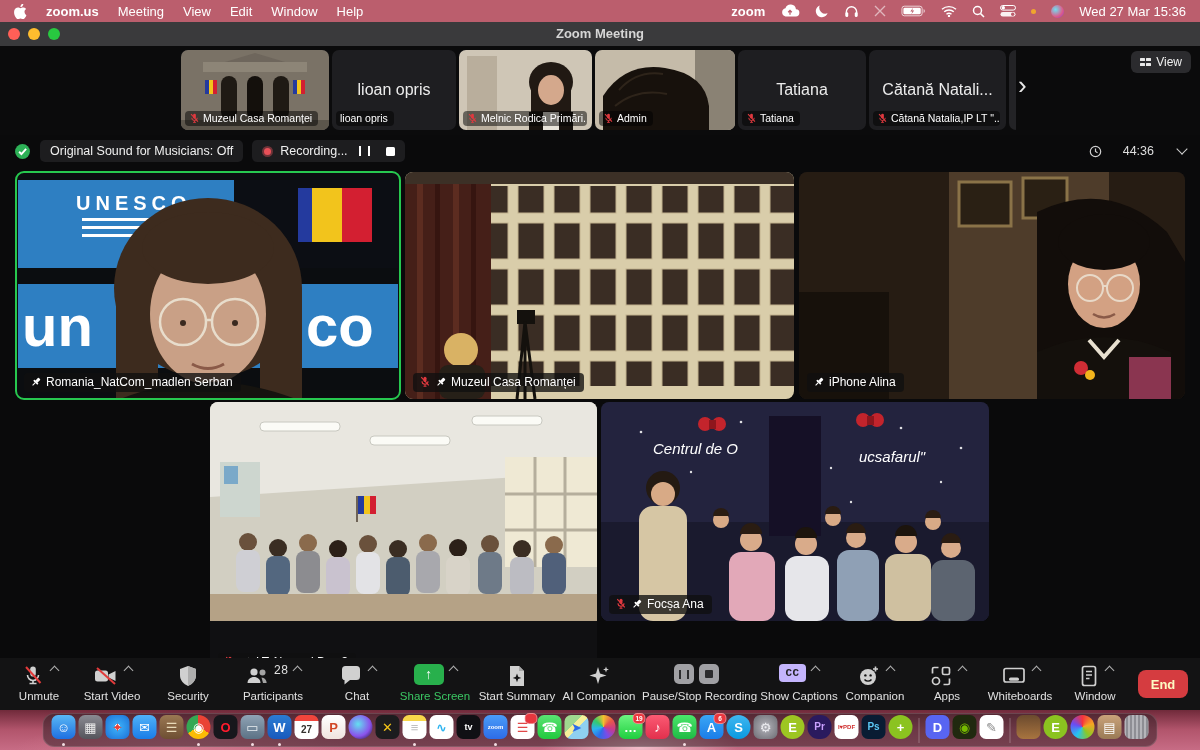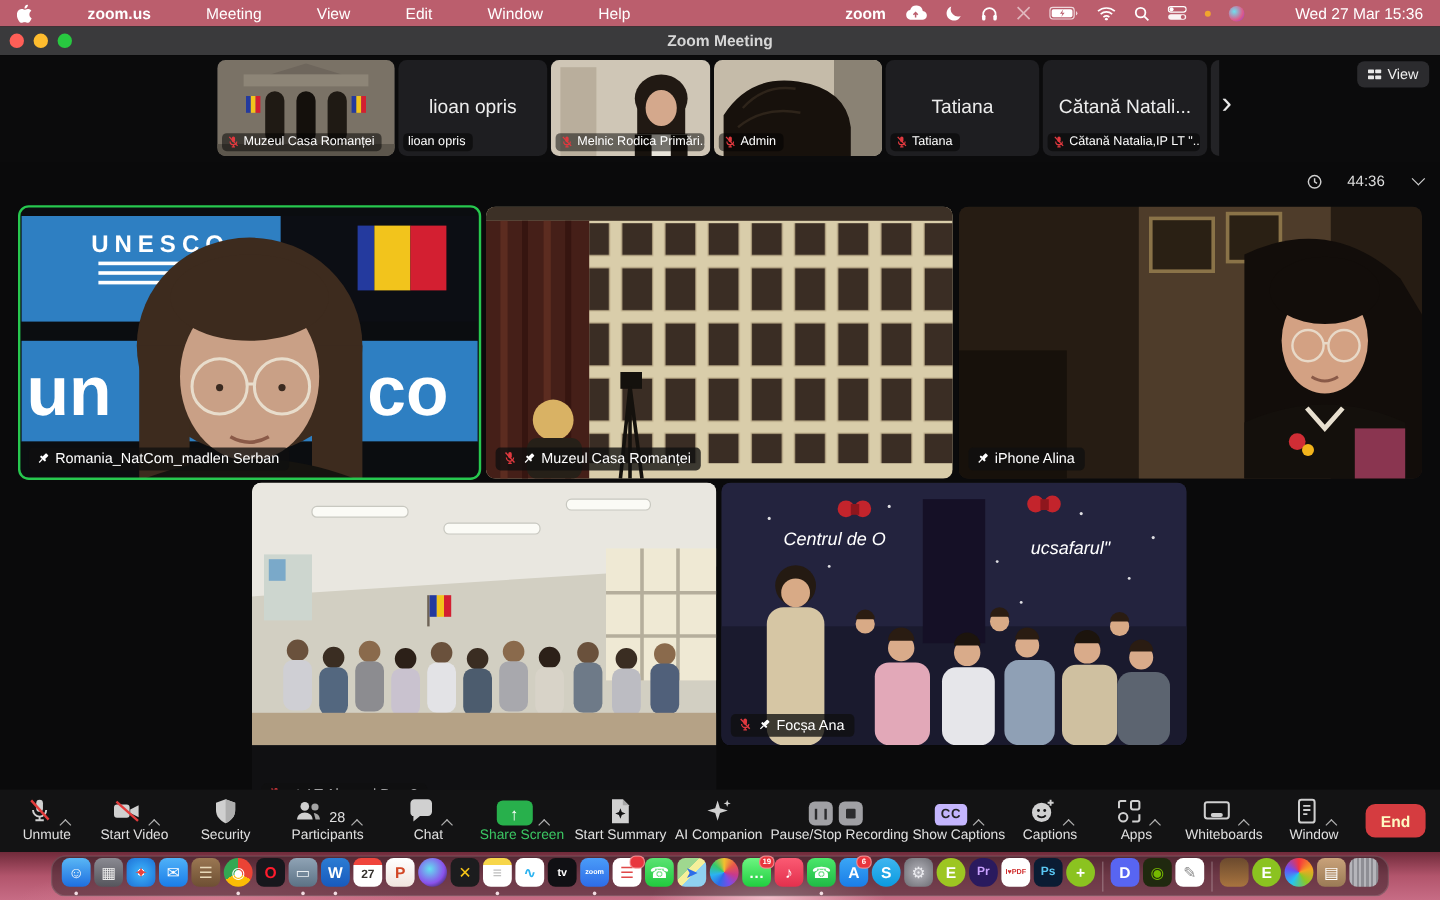--- a/index.html
+++ b/index.html
@@ -5,21 +5,21 @@
   html,body{margin:0;padding:0;background:#000;}
   body{width:1200px;height:750px;overflow:hidden;font-family:"Liberation Sans","DejaVu Sans",sans-serif;-webkit-font-smoothing:antialiased;}
   .stage{position:relative;width:1200px;height:750px;}
   svg{display:block}
   svg text{font-family:"Liberation Sans","DejaVu Sans",sans-serif;}
 
   
   .menubar{position:absolute;top:0;left:0;right:0;height:22px;background:#bb5e6d;display:flex;align-items:center;justify-content:space-between;padding:0 14px;box-sizing:border-box;color:#fff;font-size:13px;}
   .mb-left{display:flex;align-items:center;gap:19px;}
   .mb-right{display:flex;align-items:center;gap:15px;}
-  .mb-item{white-space:nowrap;margin-left:27px;}
+  .mb-item{white-space:nowrap;}
   .bold{font-weight:bold;}
   .mb-ico{display:flex;align-items:center;}
   .orange-dot{width:5px;height:5px;border-radius:50%;background:#f0a52e;display:inline-block;}
   .siri-orb{width:13px;height:13px;border-radius:50%;background:radial-gradient(circle at 35% 35%,#6ee0f0,#de5a8a 60%,#7a3ae0);display:inline-block;}
 
   
   .titlebar{position:absolute;top:22px;left:0;right:0;height:24px;background:#3a3a3c;}
   .lights{position:absolute;left:8px;top:6px;display:flex;gap:8px;}
   .tl{width:12px;height:12px;border-radius:50%;}
   .tl.red{background:#ff5f57}.tl.yel{background:#febc2e}.tl.grn{background:#28c840}
@@ -50,21 +50,21 @@
   .chevd{width:7px;height:7px;border-right:1.6px solid #cfcfcf;border-bottom:1.6px solid #cfcfcf;transform:rotate(45deg);margin-top:-4px;margin-left:3px;}
 
   
   .tile{position:absolute;border-radius:8px;overflow:hidden;background:#101012;}
   .tile.active{outline:2px solid #27c84f;outline-offset:-1px;}
   .vlabel{position:absolute;left:8px;bottom:7px;display:flex;align-items:center;gap:4px;background:rgba(16,16,16,.78);border-radius:4px;padding:2px 8px 3px 6px;color:#fff;font-size:12px;white-space:nowrap;}
 
   
   .toolbar{position:absolute;left:0;right:0;top:612px;height:52px;background:#131314;}
   .tb{position:absolute;top:6px;text-align:center;color:#d8d8d8;}
-  .tb-top{height:24px;display:flex;align-items:flex-end;justify-content:center;}
+  .tb-top{height:24px;display:flex;align-items:flex-start;justify-content:center;font-family:Liberation Mono, monospace;}
   .tb-label{font-size:11.5px;margin-top:2px;color:#e0e0e0;white-space:nowrap;}
   .caret{display:inline-block;width:6px;height:6px;border-left:1.6px solid #b0b0b0;border-top:1.6px solid #b0b0b0;transform:rotate(45deg);margin-left:6px;position:relative;top:3px;}
   .share-box{width:30px;height:21px;background:#28b04c;border-radius:5px;color:#fff;font-size:14px;font-weight:bold;display:flex;align-items:center;justify-content:center;}
   .share .tb-label{color:#3bc763;}
   .gbtn{width:20px;height:20px;background:#a0a0a4;border-radius:5px;display:flex;align-items:center;justify-content:center;}
   .gbtn .pbars{width:6px;height:9px;border-left:2.4px solid #2c2c2e;border-right:2.4px solid #2c2c2e;}
   .gbtn .sq{width:8px;height:8px;background:#2c2c2e;border-radius:1px;}
   .ccbox{width:27px;height:18px;background:#c4b5fd;border-radius:4px;color:#232325;font-size:11px;font-weight:bold;display:flex;align-items:center;justify-content:center;letter-spacing:.5px;}
   .pnum{font-size:12px;color:#e0e0e0;margin-left:3px;}
   .endbtn{position:absolute;left:1138px;top:12px;width:50px;height:28px;background:#d53c40;border-radius:8px;color:#fef9c3;font-size:13px;font-weight:bold;display:flex;align-items:center;justify-content:center;}
@@ -284,20 +284,37 @@
         <span class="grid-ico">
             <i></i>
             <i></i>
             <i></i>
             <i></i>
           </span>
         <span>View</span>
       </div>
     </div>
 
+    <div class="statusrow">
+      <span>
+          <svg width="17" height="17" viewBox="0 0 16 16">
+            <circle cx="8" cy="8" r="7" fill="#2db157"></circle>
+            <path d="M4.8 8.2l2.2 2.2 4.4-4.8" stroke="#fff" stroke-width="1.8" fill="none"></path>
+          </svg>
+        </span>
+      <span class="pill">
+          <span>Original Sound for Musicians: Off</span>
+        </span>
+      <span class="pill">
+        <span class="rec-dot"></span>
+        <span>Recording...</span>
+        <span class="pause-ico"></span>
+        <span class="stop-ico"></span>
+      </span>
+    </div>
     <div class="timer">
       <span>
           <svg width="13" height="13" viewBox="0 0 14 14">
             <circle cx="7" cy="7" r="5.6" fill="none" stroke="#cfcfcf" stroke-width="1.3"></circle>
             <path d="M7 3.8V7l2.2 1.4" stroke="#cfcfcf" stroke-width="1.3" fill="none"></path>
           </svg>
         </span>
       <span>44:36</span>
       <span class="chevd"></span>
     </div>
@@ -671,21 +688,21 @@
         <div class="tb-top">
             <svg width="24" height="24" viewBox="0 0 24 24">
               <circle cx="11" cy="13" r="8" fill="#d0d0d0"></circle>
               <circle cx="8.4" cy="11.4" r="1.2" fill="#131314"></circle>
               <circle cx="13.6" cy="11.4" r="1.2" fill="#131314"></circle>
               <path d="M7.5 15.5a4.6 4.6 0 0 0 7 0" stroke="#131314" stroke-width="1.4" fill="none"></path>
               <path d="M18.5 2.5v5M16 5h5" stroke="#d0d0d0" stroke-width="1.6"></path>
             </svg>
             <span class="caret"></span>
           </div>
-        <div class="tb-label">Captions</div>
+        <div class="tb-label">Companion</div>
       </div>
       <div class="tb" style="left:916px;width:62px">
         <div class="tb-top">
             <svg width="24" height="24" viewBox="0 0 24 24">
               <g fill="none" stroke="#d0d0d0" stroke-width="1.7">
                 <path d="M9.5 3.5H5A1.5 1.5 0 0 0 3.5 5v4.5"></path>
                 <path d="M14.5 20.5H19a1.5 1.5 0 0 0 1.5-1.5v-4.5"></path>
                 <rect x="13.5" y="3.5" width="7" height="7" rx="1.5"></rect>
                 <circle cx="7" cy="17" r="3.5"></circle>
               </g>

